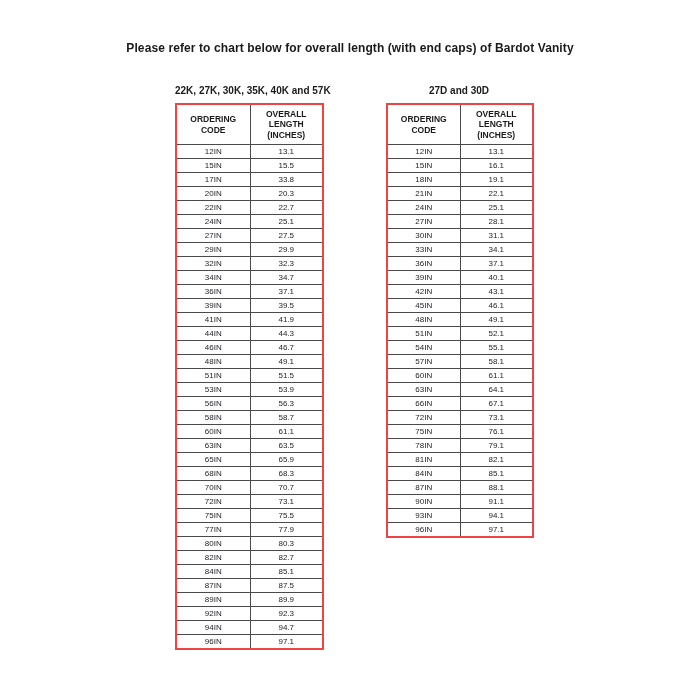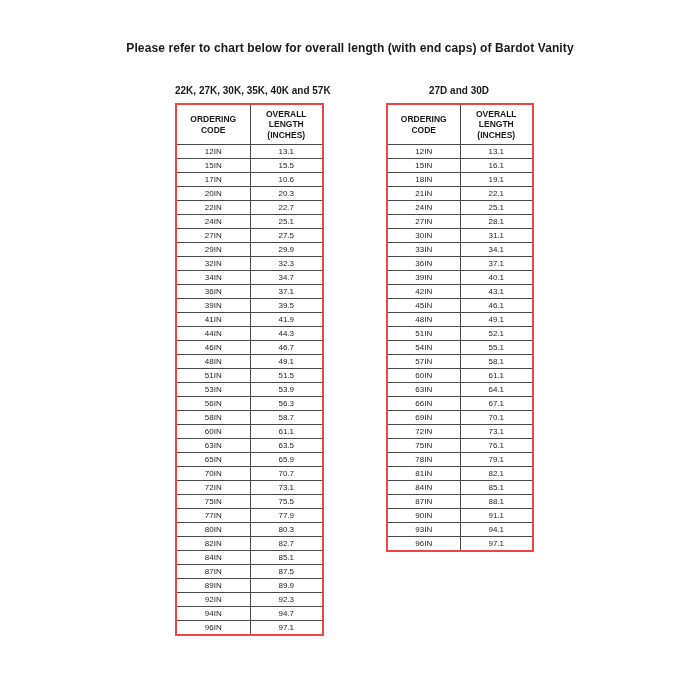--- a/index.html
+++ b/index.html
@@ -102,21 +102,21 @@
           <tr>
             <td>12IN</td>
             <td>13.1</td>
           </tr>
           <tr>
             <td>15IN</td>
             <td>15.5</td>
           </tr>
           <tr>
             <td>17IN</td>
-            <td>10.6</td>
+            <td>33.8</td>
           </tr>
           <tr>
             <td>20IN</td>
             <td>20.3</td>
           </tr>
           <tr>
             <td>22IN</td>
             <td>22.7</td>
           </tr>
           <tr>
@@ -183,20 +183,24 @@
             <td>60IN</td>
             <td>61.1</td>
           </tr>
           <tr>
             <td>63IN</td>
             <td>63.5</td>
           </tr>
           <tr>
             <td>65IN</td>
             <td>65.9</td>
+          </tr>
+          <tr>
+            <td>68IN</td>
+            <td>68.3</td>
           </tr>
           <tr>
             <td>70IN</td>
             <td>70.7</td>
           </tr>
           <tr>
             <td>72IN</td>
             <td>73.1</td>
           </tr>
           <tr>
@@ -330,24 +334,20 @@
           </tr>
           <tr>
             <td>63IN</td>
             <td>64.1</td>
           </tr>
           <tr>
             <td>66IN</td>
             <td>67.1</td>
           </tr>
           <tr>
-            <td>69IN</td>
-            <td>70.1</td>
-          </tr>
-          <tr>
             <td>72IN</td>
             <td>73.1</td>
           </tr>
           <tr>
             <td>75IN</td>
             <td>76.1</td>
           </tr>
           <tr>
             <td>78IN</td>
             <td>79.1</td>

